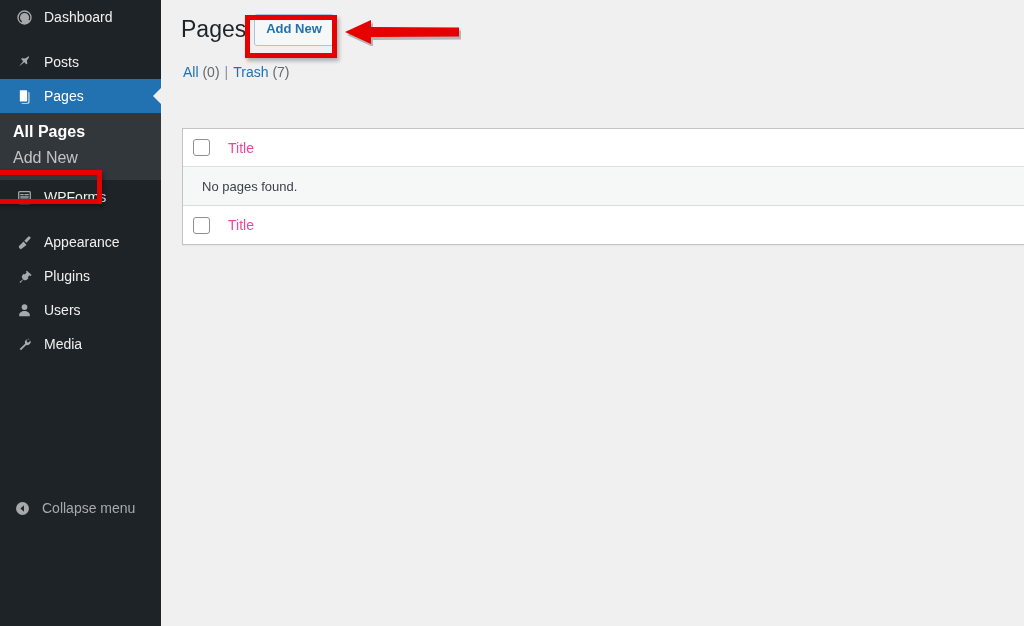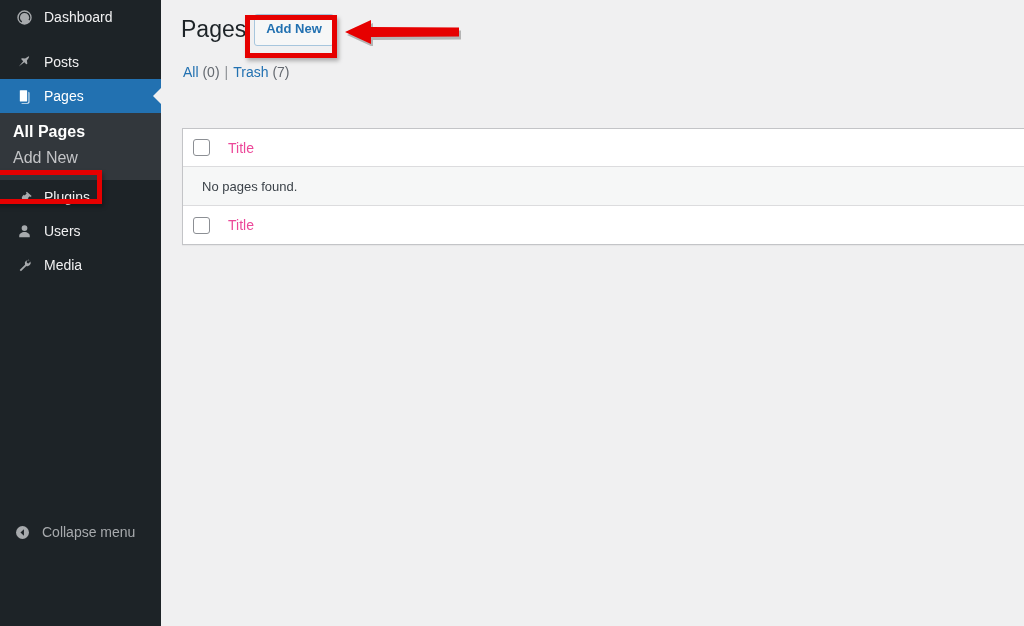--- a/index.html
+++ b/index.html
@@ -82,21 +82,21 @@
     cursor: pointer;
     line-height: 20px;
   }
   .submenu li.current {
     color: #fff;
     font-weight: bold;
   }
 
   .collapse-row {
     position: absolute;
-    top: 516px;
+    top: 492px;
     left: 0;
     width: 161px;
     display: flex;
     align-items: center;
     height: 32px;
     padding-left: 11px;
     color: #a7aaad;
     font-size: 14px;
     cursor: pointer;
   }
@@ -264,21 +264,39 @@
       </span>
       <span class="mlabel">Pages</span>
     </li>
 
     <ul class="submenu">
       <li class="current">All Pages</li>
       <li>Add New</li>
     </ul>
 
 
-
+    <li class="menu-top">
+      <span class="mi">
+        <svg width="17" height="17" viewBox="0 0 20 20" fill="none" stroke="currentColor" stroke-width="1.5">
+          <rect x="3.2" y="3" width="13.6" height="14.2" rx="1.2"></rect>
+          <path d="M5.6 6.6h3M10.4 6.6h4M5.6 9.4h8.8M5.6 12h8.8M5.6 14.5h5.2" stroke-linecap="round"></path>
+        </svg>
+      </span>
+      <span class="mlabel">WPForms</span>
+    </li>
+
+    <li class="menu-top sep-before">
+      <span class="mi">
+        <svg width="17" height="17" viewBox="0 0 20 20" fill="currentColor">
+          <path d="M16.4 3.3c-.6-.6-1.5-.6-2.1 0l-4.5 4.5 2.4 2.4 4.5-4.5c.6-.6.6-1.6 0-2.4z"></path>
+          <path d="M8.9 8.7L3.6 14c-.4.4-.5 1-.2 1.5l1.5 2c.3.4.9.5 1.3.2l6.2-4.8-3.5-4.2z"></path>
+        </svg>
+      </span>
+      <span class="mlabel">Appearance</span>
+    </li>
 
     <li class="menu-top">
       <span class="mi">
         <svg width="17" height="17" viewBox="0 0 20 20" fill="currentColor">
           <path d="M12.8 3.1l-1.2 1.2 1 1-2.4 2.4-1-1-1.2 1.2a3.6 3.6 0 00.3 5.2l-4.2 3.4 1 1 3.5-4.1a3.6 3.6 0 005-.4l1.2-1.2-1-1 2.4-2.4 1 1 1.2-1.2-5.6-5.1z"></path>
         </svg>
       </span>
       <span class="mlabel">Plugins</span>
     </li>
 

